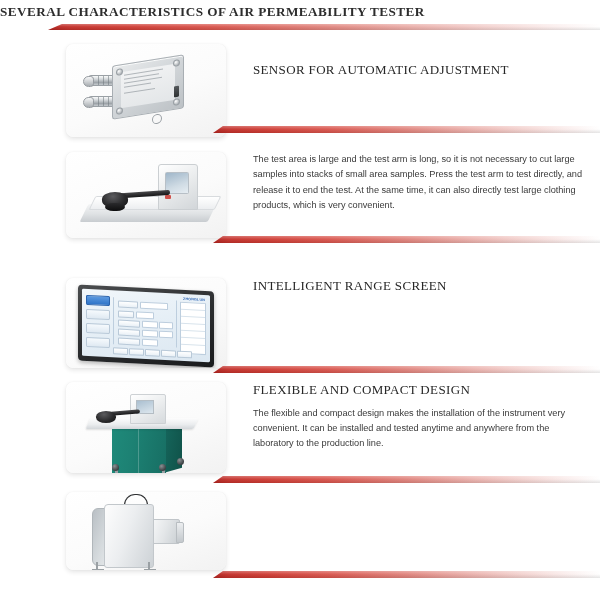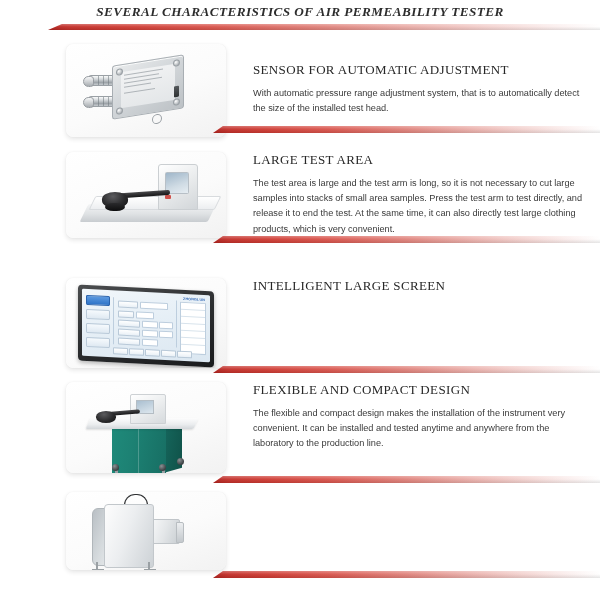--- a/index.html
+++ b/index.html
@@ -22,22 +22,20 @@
     height: 600px;
     background: #ffffff;
   }
 
   
   .title-block {
     position: absolute;
     top: 4px;
     left: 0;
     width: 600px;
-    text-align: center;
-    font-style: italic;
   }
   .page-title {
     font-family: "Liberation Serif", serif;
     font-size: 13.2px;
     font-weight: 700;
     letter-spacing: 0.45px;
     color: #2d2d2d;
     line-height: 16px;
     white-space: nowrap;
   }
@@ -499,21 +497,20 @@
             <span class="sensor-screw" style="right:3px;bottom:3px"></span>
           </div>
           <div style="position:absolute;left:108px;top:42px;width:5px;height:11px;background:linear-gradient(180deg,#55595c,#2e3133);border-radius:1px;transform:skewY(-9deg);"></div>
           <div style="position:absolute;left:86px;top:70px;width:8px;height:8px;border:1.2px solid #9aa0a5;border-radius:50%;transform:skewY(-9deg);"></div>
         </div>
       </div>
     </div>
 
     <div class="textcol" style="top:18px;">
       <h2 class="sec-heading"><span>SENSOR FOR AUTOMATIC ADJUSTMENT</span><br></h2>
-      <p class="sec-body">With automatic pressure range adjustment system, that is to automatically detect the size of the installed test head.</p>
     </div>
   </div>
 
   <div class="divider divider-sec" style="top:126px;">
     <div class="bar"></div>
     <div class="shade"></div>
   </div>
 
   <div class="row" style="top:152px;">
 
@@ -526,21 +523,20 @@
             <div class="bench-screen"></div>
             <div class="bench-redbtn"></div>
           </div>
           <div class="bench-arm"></div>
           <div class="bench-head"></div>
         </div>
       </div>
     </div>
 
     <div class="textcol" style="top:0;">
-      <h2 class="sec-heading">LARGE TEST AREA</h2>
       <p class="sec-body">The test area is large and the test arm is long, so it is not necessary to cut large samples into stacks of small area samples. Press the test arm to test directly, and release it to end the test. At the same time, it can also directly test large clothing products, which is very convenient.</p>
     </div>
   </div>
 
   <div class="divider divider-sec" style="top:236px;">
     <div class="bar"></div>
     <div class="shade"></div>
   </div>
 
   <div class="row" style="top:278px;">
@@ -586,21 +582,21 @@
               <div class="ts-chip" style="left:63px; bottom:3px; width:13px;"></div>
               <div class="ts-chip" style="left:79px; bottom:3px; width:13px;"></div>
               <div class="ts-chip" style="left:95px; bottom:3px; width:13px;"></div>
             </div>
           </div>
         </div>
       </div>
     </div>
 
     <div class="textcol" style="top:0;">
-      <h2 class="sec-heading">INTELLIGENT LARGE SCREEN</h2>
+      <h2 class="sec-heading">INTELLIGENT RANGE SCREEN</h2>
     </div>
   </div>
 
   <div class="divider divider-sec" style="top:366px;">
     <div class="bar"></div>
     <div class="shade"></div>
   </div>
 
   <div class="row" style="top:382px;">
 

